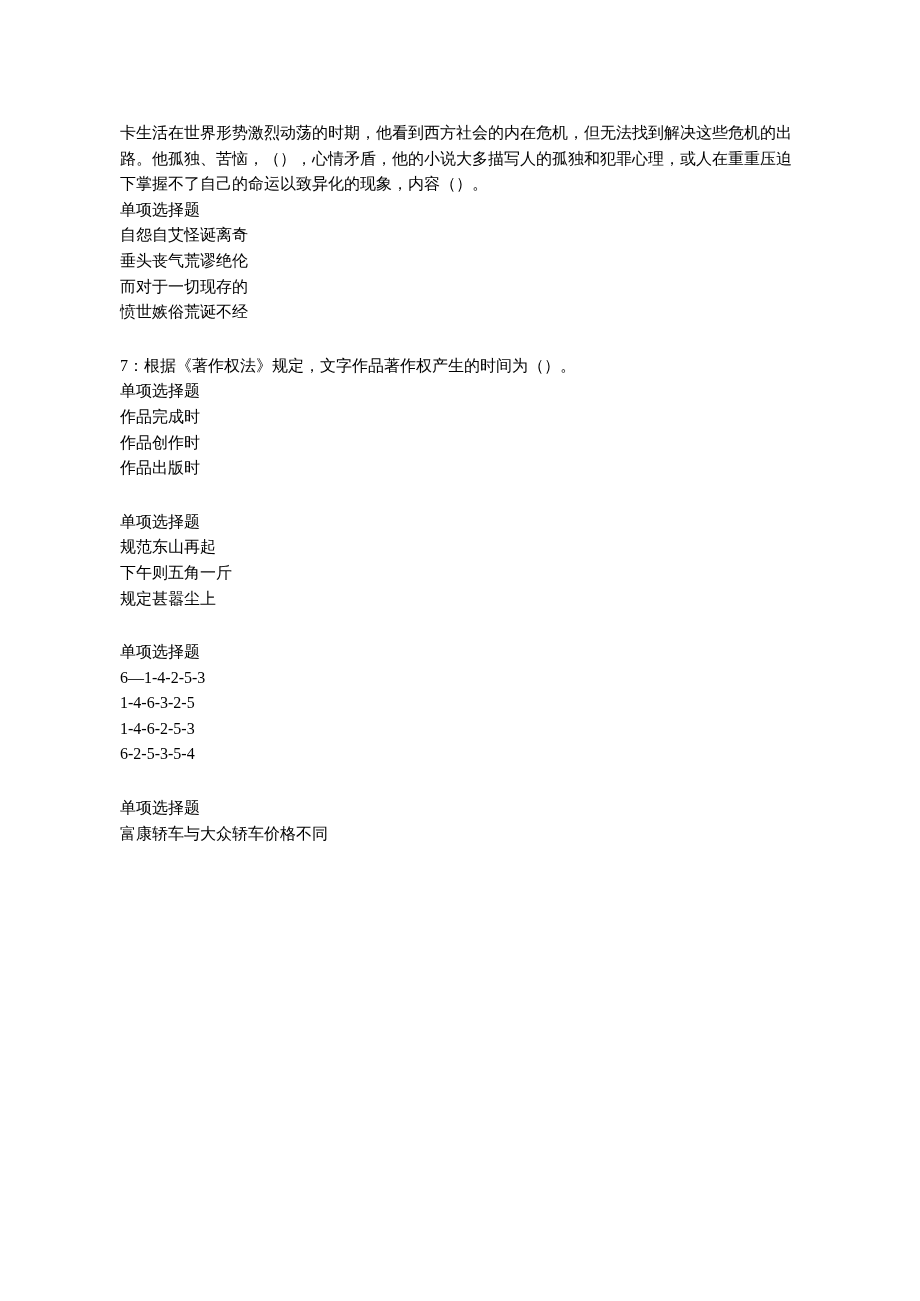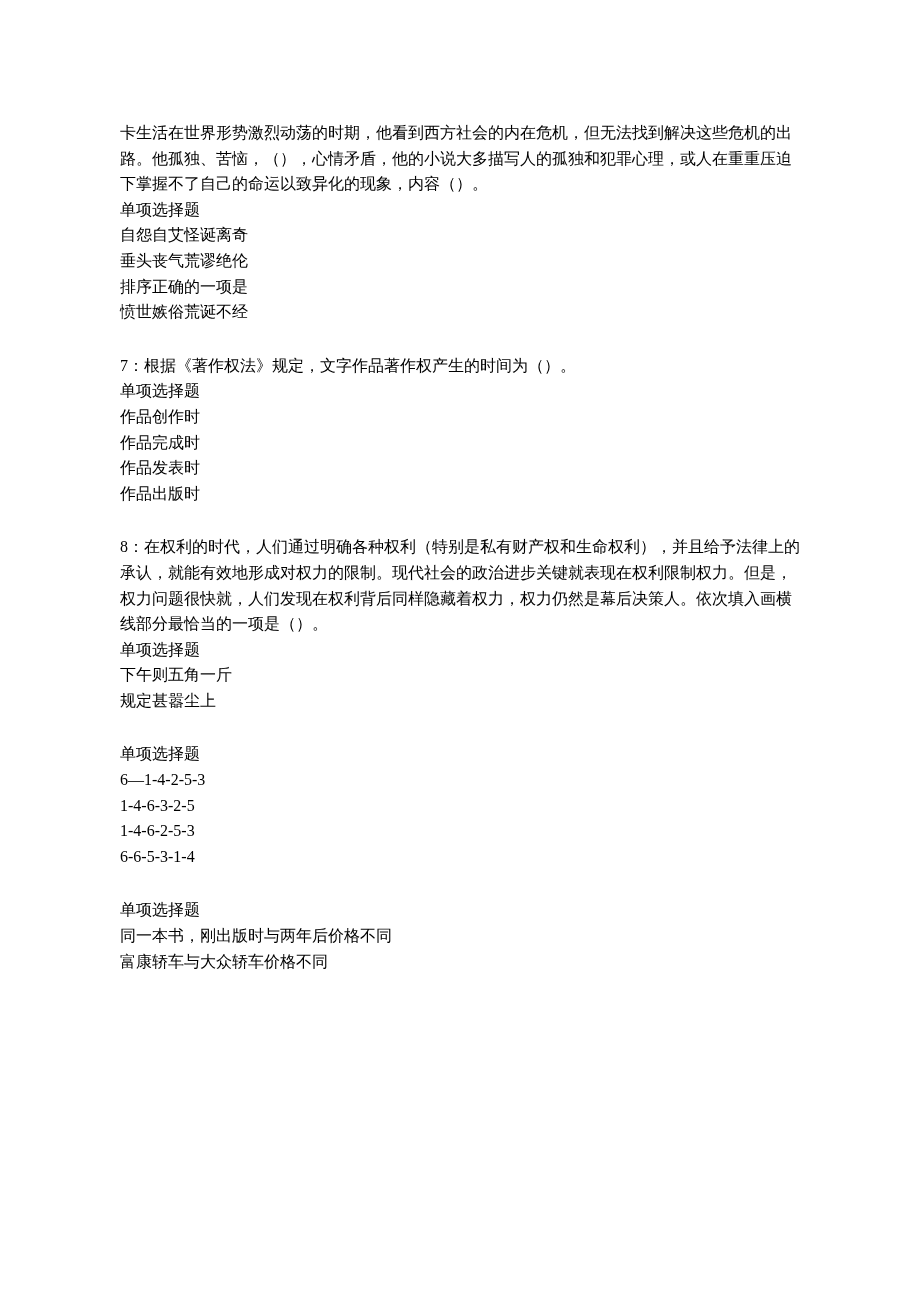--- a/index.html
+++ b/index.html
@@ -21,45 +21,43 @@
     }
   </style>
 </head>
 <body>
 
 <div class="question-block">
   <span class="text-line">卡生活在世界形势激烈动荡的时期，他看到西方社会的内在危机，但无法找到解决这些危机的出路。他孤独、苦恼，（），心情矛盾，他的小说大多描写人的孤独和犯罪心理，或人在重重压迫下掌握不了自己的命运以致异化的现象，内容（）。</span>
   <span class="text-line">单项选择题</span>
   <span class="text-line">自怨自艾怪诞离奇</span>
   <span class="text-line">垂头丧气荒谬绝伦</span>
-  <span class="text-line">排序正确的一项是</span>
+  <span class="text-line">而对于一切现存的</span>
   <span class="text-line">愤世嫉俗荒诞不经</span>
 </div>
 
 <div class="question-block">
   <span class="text-line">7：根据《著作权法》规定，文字作品著作权产生的时间为（）。</span>
   <span class="text-line">单项选择题</span>
+  <span class="text-line">作品完成时</span>
   <span class="text-line">作品创作时</span>
-  <span class="text-line">作品完成时</span>
-  <span class="text-line">作品发表时</span>
   <span class="text-line">作品出版时</span>
 </div>
 
 <div class="question-block">
-  <span class="text-line">8：在权利的时代，人们通过明确各种权利（特别是私有财产权和生命权利），并且给予法律上的承认，就能有效地形成对权力的限制。现代社会的政治进步关键就表现在权利限制权力。但是，权力问题很快就，人们发现在权利背后同样隐藏着权力，权力仍然是幕后决策人。依次填入画横线部分最恰当的一项是（）。</span>
   <span class="text-line">单项选择题</span>
+  <span class="text-line">规范东山再起</span>
   <span class="text-line">下午则五角一斤</span>
   <span class="text-line">规定甚嚣尘上</span>
 </div>
 
 <div class="question-block">
   <span class="text-line">单项选择题</span>
   <span class="text-line">6—1-4-2-5-3</span>
   <span class="text-line">1-4-6-3-2-5</span>
   <span class="text-line">1-4-6-2-5-3</span>
-  <span class="text-line">6-6-5-3-1-4</span>
+  <span class="text-line">6-2-5-3-5-4</span>
 </div>
 
 <div class="question-block">
   <span class="text-line">单项选择题</span>
-  <span class="text-line">同一本书，刚出版时与两年后价格不同</span>
   <span class="text-line">富康轿车与大众轿车价格不同</span>
 </div>
 
 </body></html>

